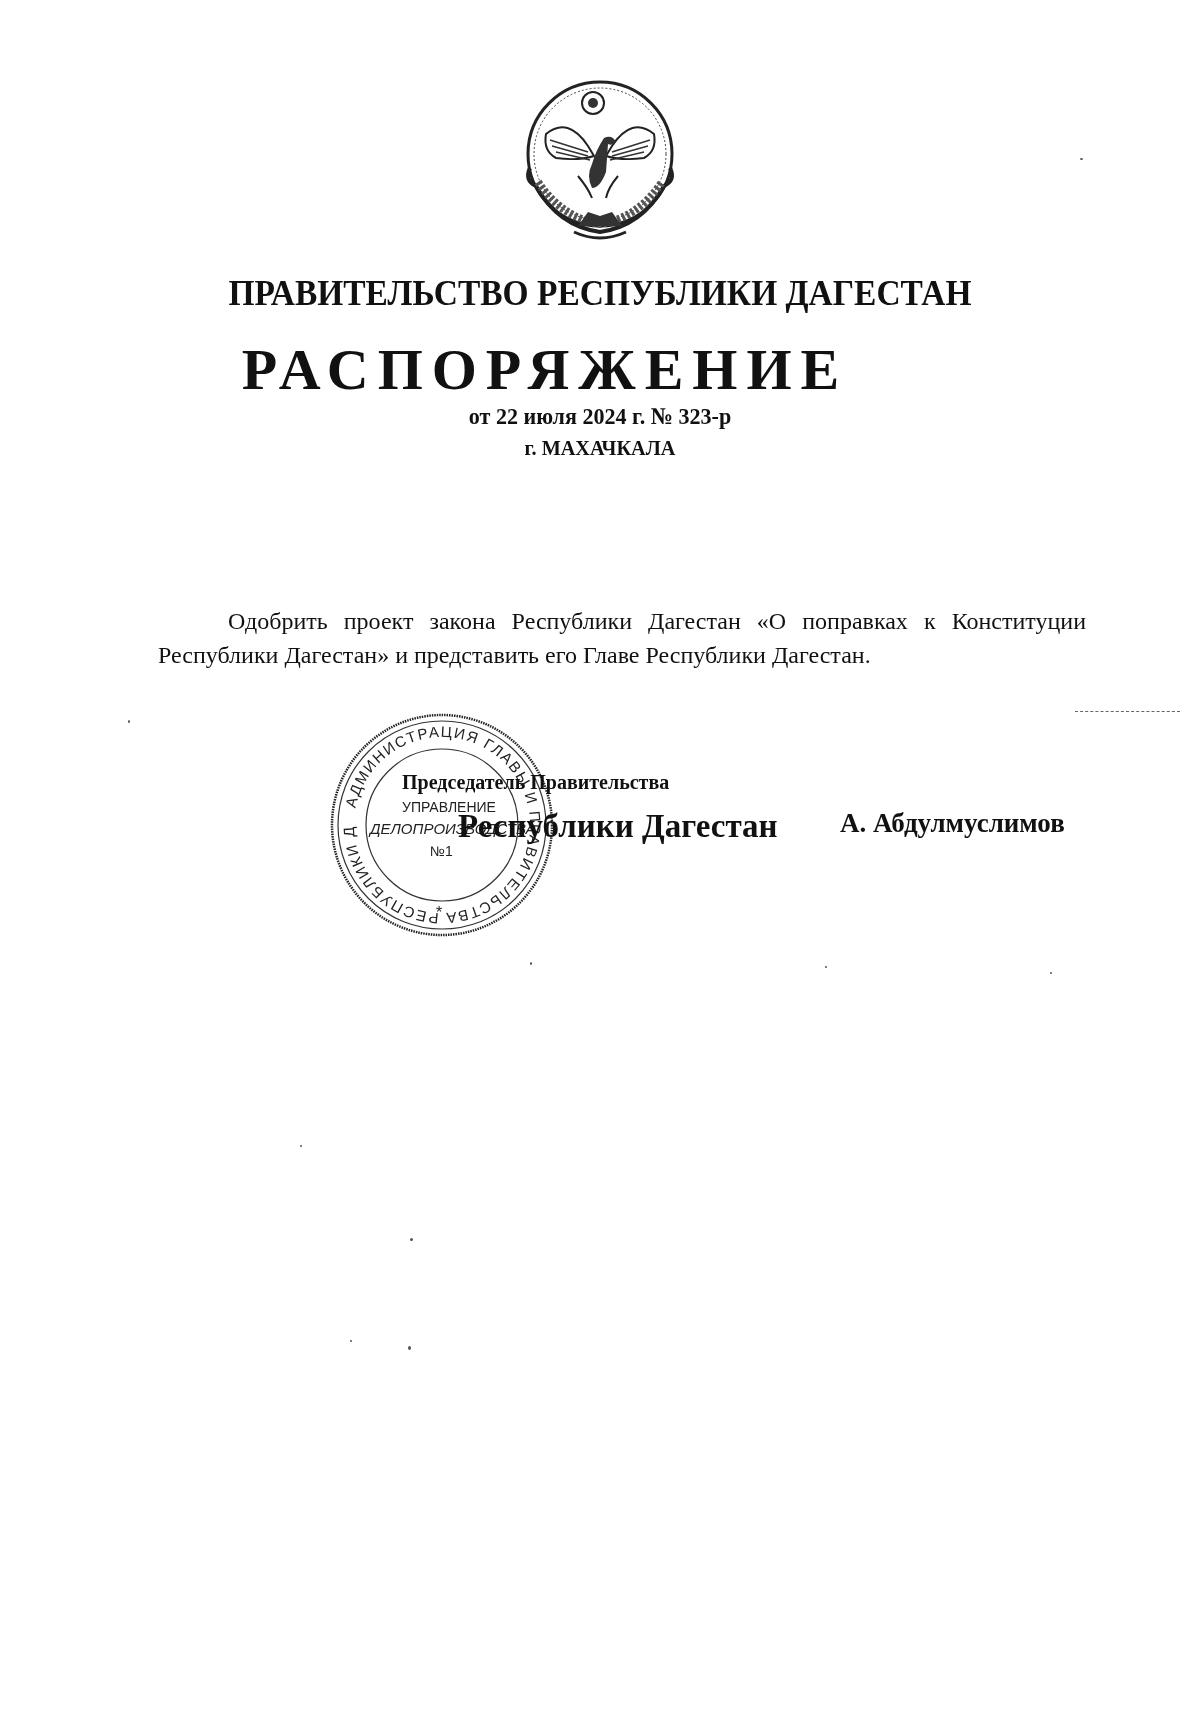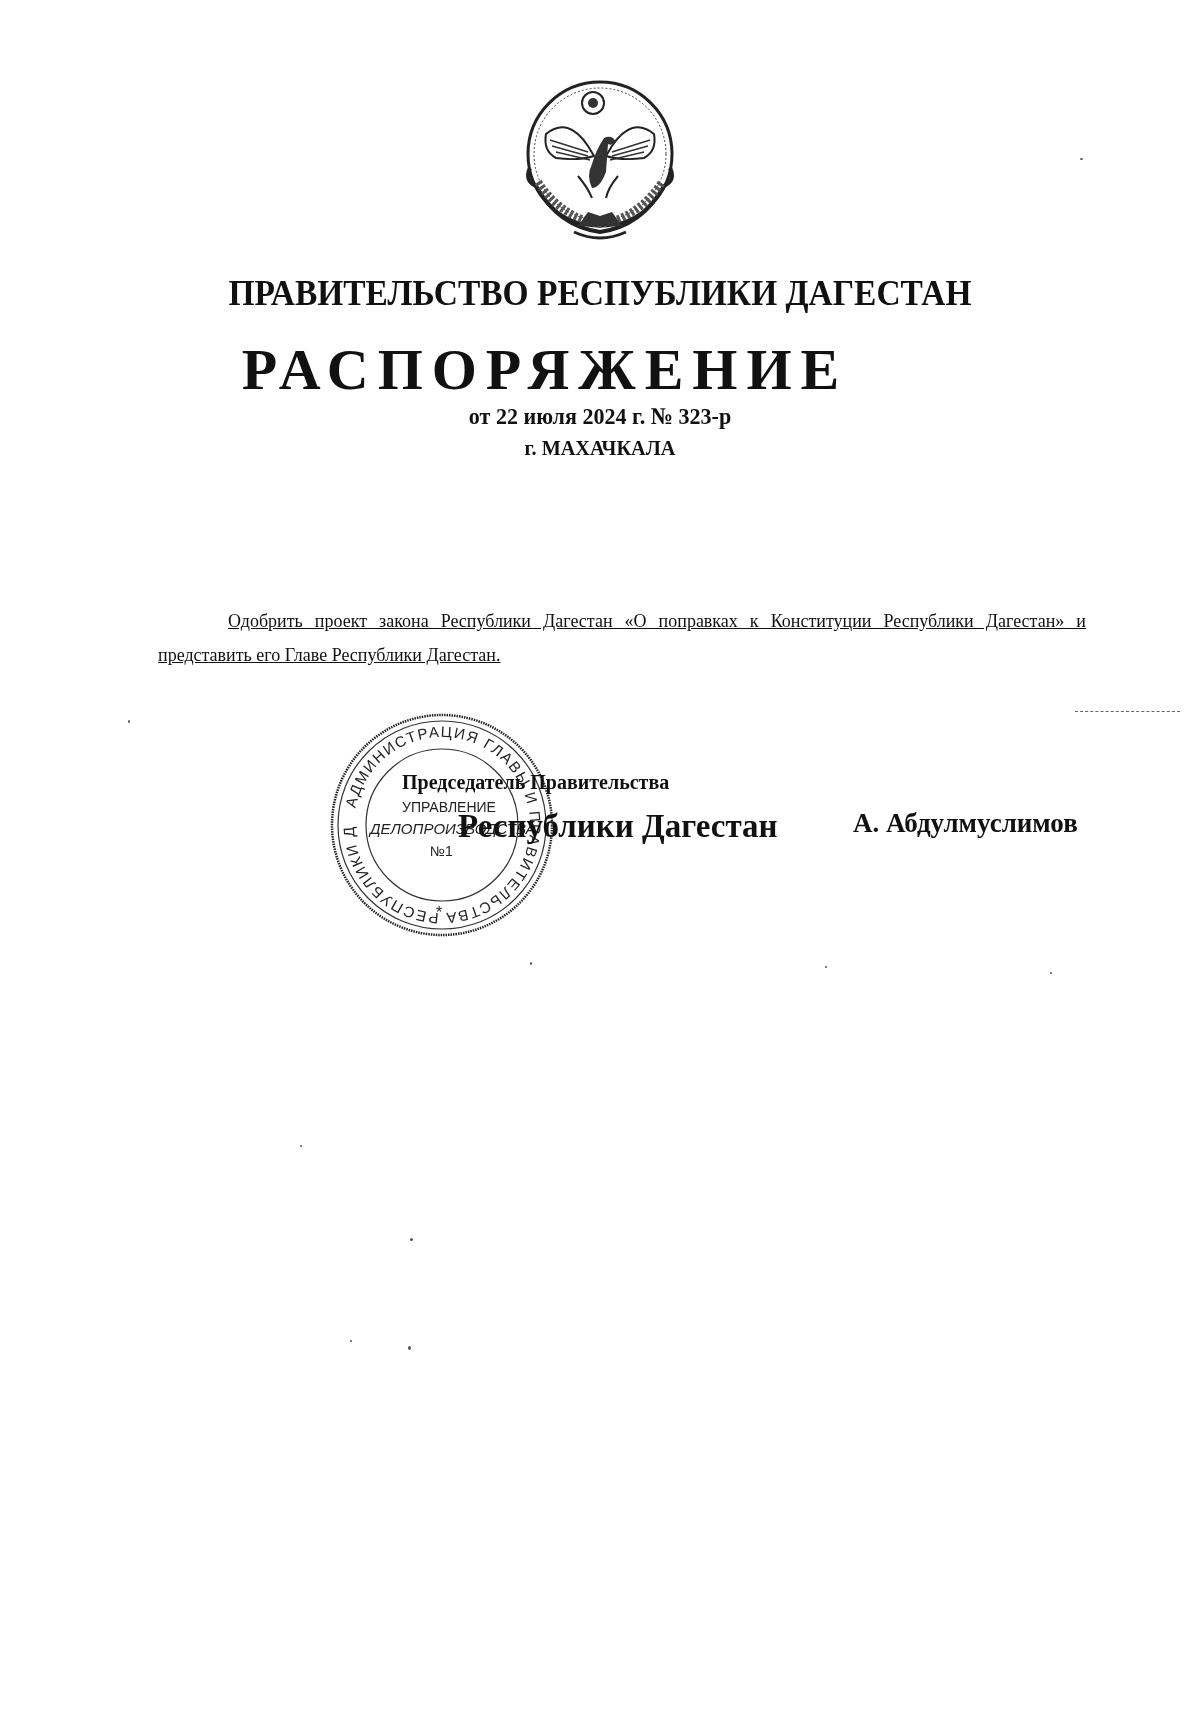--- a/index.html
+++ b/index.html
@@ -19,25 +19,25 @@
     .date {
       position: absolute; left: 0; width: 1200px; top: 403px; text-align: center;
       font-weight: bold; font-size: 24px; transform: scaleX(0.92);
     }
     .city {
       position: absolute; left: 0; width: 1200px; top: 435px; text-align: center;
       font-weight: bold; font-size: 22px; transform: scaleX(0.92);
     }
     .body-text {
       position: absolute; left: 158px; width: 928px; top: 604px;
-      font-size: 18px; line-height: 34px; text-align: justify; text-indent: 70px; text-decoration: underline;
+      font-size: 24px; line-height: 34px; text-align: justify; text-indent: 70px;
     }
     .sig-title1 { position: absolute; left: 402px; top: 771px; font-size: 20px; font-weight: bold; }
     .sig-title2 { position: absolute; left: 458px; top: 808px; font-size: 33px; font-weight: bold; }
-    .sig-name { position: absolute; left: 840px; top: 808px; font-size: 27px; font-weight: bold; margin-left: 13px; }
+    .sig-name { position: absolute; left: 840px; top: 808px; font-size: 27px; font-weight: bold; }
     .stamp { position: absolute; left: 328px; top: 712px; width: 228px; height: 226px; }
     .stamp-inner {
       position: absolute; left: 0; top: 0; width: 228px; height: 226px;
       font-family: "Liberation Sans", sans-serif; color: #222;
     }
     .stamp-l1 { position: absolute; left: 74px; top: 87px; font-size: 14px; }
     .stamp-l2 { position: absolute; left: 42px; top: 108px; font-size: 15px; font-style: italic; }
     .stamp-l3 { position: absolute; left: 102px; top: 131px; font-size: 14px; }
     .speck { position: absolute; background: #555; border-radius: 50%; }
     .dashline { position: absolute; left: 1075px; top: 711px; width: 105px; border-top: 1px dashed #666; }

